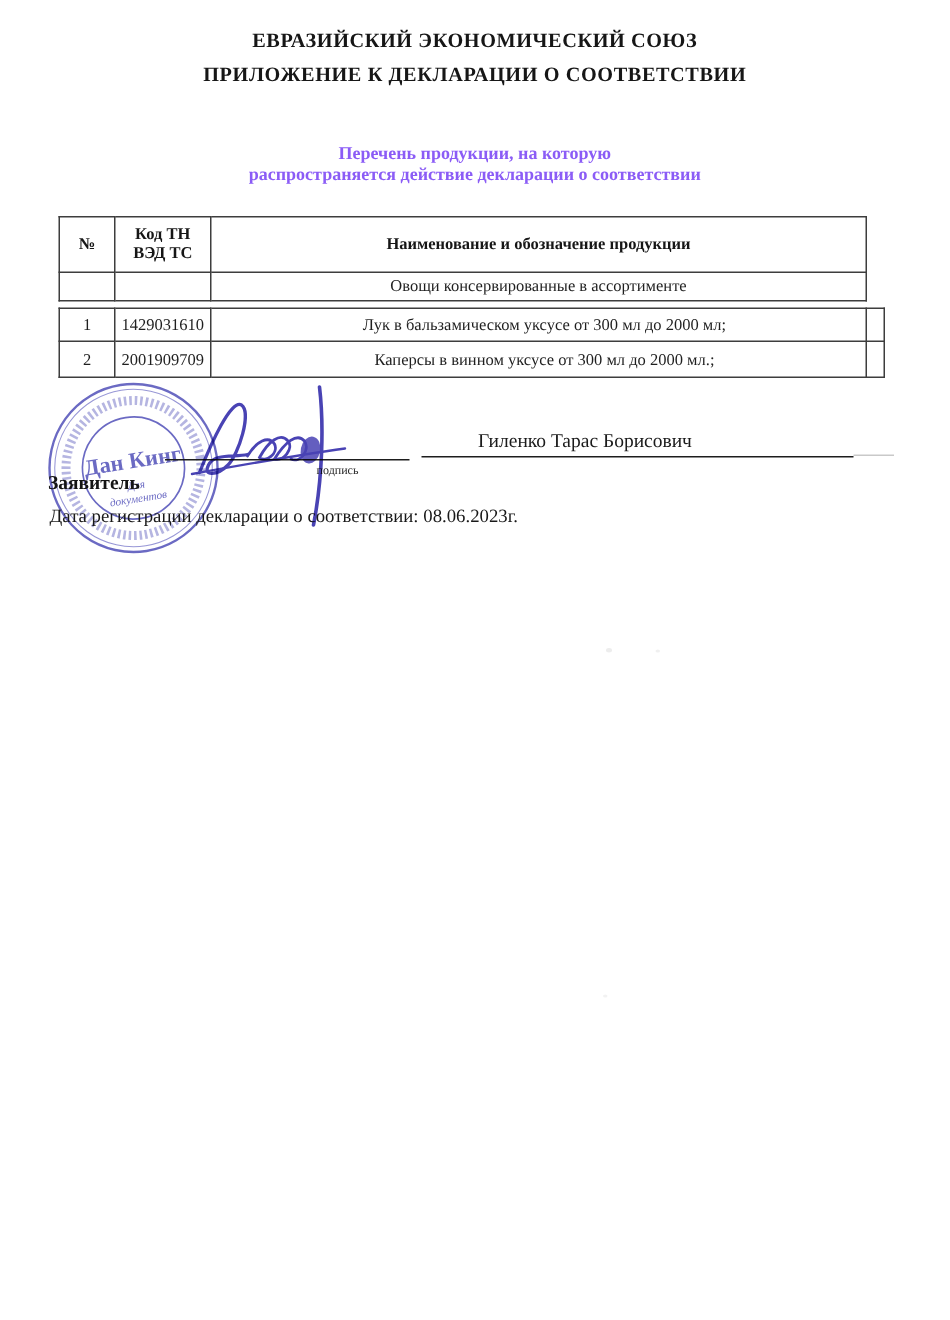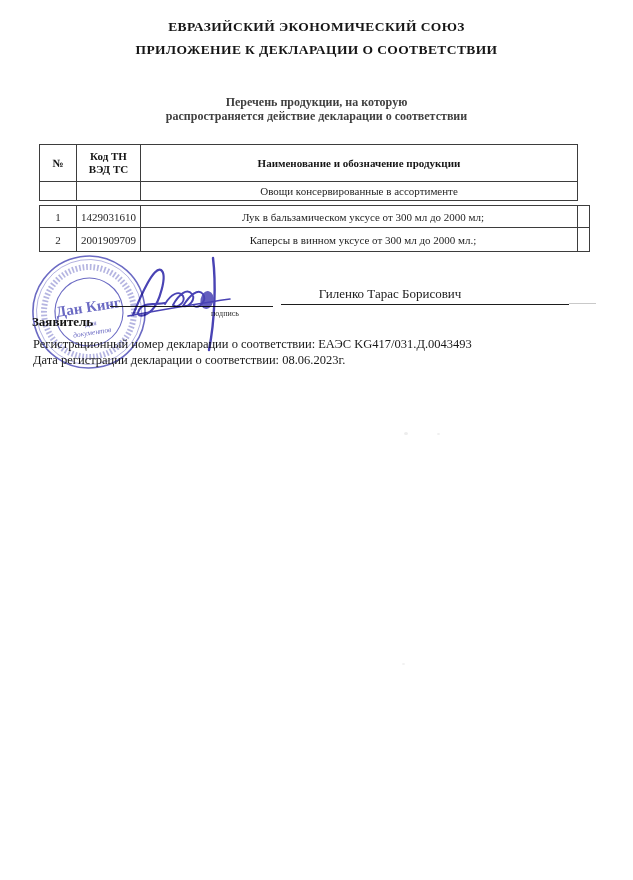--- a/index.html
+++ b/index.html
@@ -22,21 +22,21 @@
     letter-spacing: 0.4px; color: #161616; z-index: 2;
   }
   .title-2 {
     position: absolute; top: 42px; left: 0; width: 633px;
     text-align: center; font-weight: bold; font-size: 13.5px;
     letter-spacing: 0.4px; color: #161616; z-index: 2;
   }
   .subtitle {
     position: absolute; top: 95px; left: 0; width: 633px;
     text-align: center; font-weight: bold; font-size: 12px;
-    line-height: 14px; color: #404040; z-index: 2;
+    line-height: 14px; color: #8b5cf6; z-index: 2;
   }
   table { border-collapse: collapse; table-layout: fixed; z-index: 2; }
   .tbl { position: absolute; left: 39px; background: transparent; }
   .tbl-1 { top: 144px; width: 539px; }
   .tbl-2 { top: 205px; width: 551px; }
   .tbl td, .tbl th {
     border: 1px solid #3d3d3d;
     font-size: 11px;
     vertical-align: middle;
     background: transparent;
@@ -171,21 +171,20 @@
   </svg>
 
   <div class="sig-line"></div>
   <div class="sig-caption">подпись</div>
 
   <div class="fio-name">Гиленко Тарас Борисович</div>
   <div class="fio-line"></div>
   <div class="fio-line-ext"></div>
 
   <div class="footer">
-    <div>Регистрационный номер декларации о соответствии: ЕАЭС KG417/031.Д.0043493</div>
     <div>Дата регистрации декларации о соответствии: 08.06.2023г.</div>
   </div>
 
   <div class="speck speck-1"></div>
   <div class="speck speck-2"></div>
   <div class="speck speck-3"></div>
 
 </div>
 
 </body></html>

